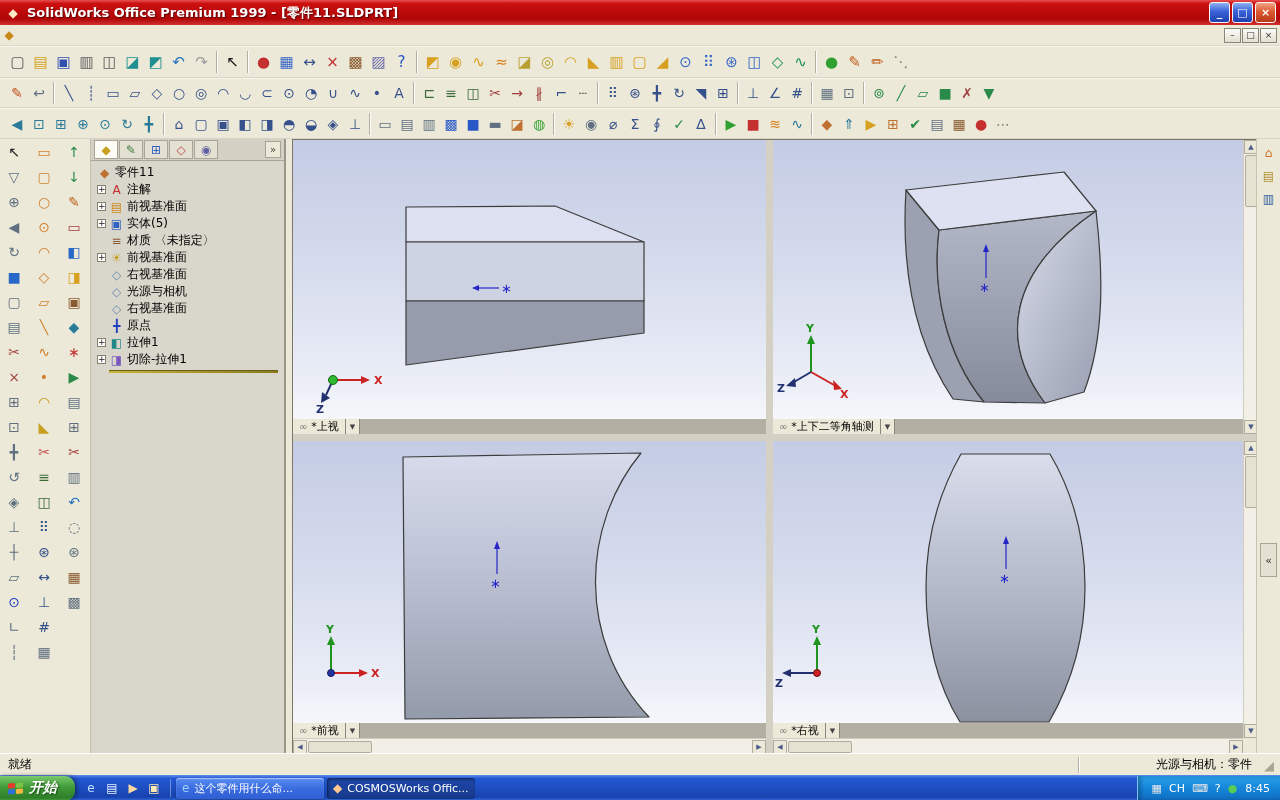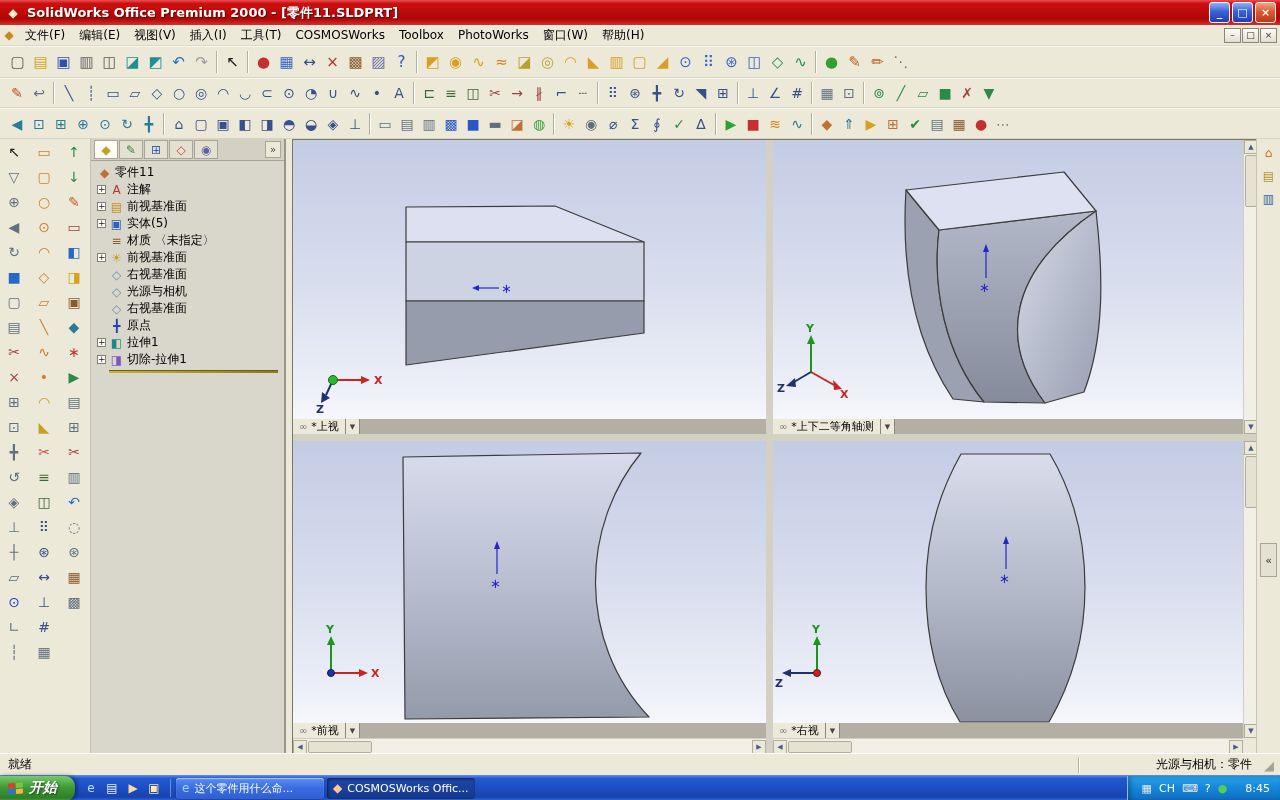--- a/index.html
+++ b/index.html
@@ -135,51 +135,39 @@
   .task-btn{width:148px;height:21px;border-radius:3px;display:flex;align-items:center;gap:5px;padding:0 6px;
     background:linear-gradient(180deg,#5a8ef2,#3a6ce0 50%,#2f5fd2);
     box-shadow:inset 0 1px 1px rgba(255,255,255,.5),0 1px 2px rgba(0,0,0,.3);
     color:#fff;font-size:11px;white-space:nowrap;overflow:hidden;}
   .task-btn.active{background:linear-gradient(180deg,#1e47a8,#16398c);box-shadow:inset 1px 1px 3px rgba(0,0,0,.55);}
   .task-ic{font-size:12px;flex:0 0 auto;}
   #tray{margin-left:auto;height:25px;display:flex;align-items:center;gap:7px;padding:0 10px 0 14px;
     background:linear-gradient(180deg,#2aa0ea 0%,#1585d8 50%,#0f6cc0 100%);
     border-left:1px solid #7fc0f0;box-shadow:inset 3px 0 4px rgba(0,0,0,.25);color:#fff;font-size:11px;flex:0 0 auto;}
   .tray-ic{font-size:11px;}
-  #clock{margin-left:11px;}
+  #clock{margin-left:1px;}
 </style>
 </head>
 <body>
 
 <div id="app">
 
   <div id="titlebar">
     <span id="title-icon">◆</span>
-    <span id="title-text">SolidWorks Office Premium 2000 - [零件11.SLDPRT]</span>
+    <span id="title-text">SolidWorks Office Premium 1999 - [零件11.SLDPRT]</span>
     <div id="title-buttons">
       <div class="tb-btn">_</div>
       <div class="tb-btn">□</div>
       <div class="tb-btn close">×</div>
     </div>
   </div>
 
   <div id="menubar">
     <span id="doc-icon">◆</span>
-    <div id="menu-items">
-        <div class="menu-item">文件(F)</div>
-        <div class="menu-item">编辑(E)</div>
-        <div class="menu-item">视图(V)</div>
-        <div class="menu-item">插入(I)</div>
-        <div class="menu-item">工具(T)</div>
-        <div class="menu-item">COSMOSWorks</div>
-        <div class="menu-item">Toolbox</div>
-        <div class="menu-item">PhotoWorks</div>
-        <div class="menu-item">窗口(W)</div>
-        <div class="menu-item">帮助(H)</div>
-      </div>
     <div id="doc-buttons">
       <div class="doc-btn">–</div>
       <div class="doc-btn">□</div>
       <div class="doc-btn">×</div>
     </div>
   </div>
 
   <div class="toolbar" id="toolbar1">
       <div class="tbtn">
         <span style="color: rgb(90, 90, 90);">▢</span>

